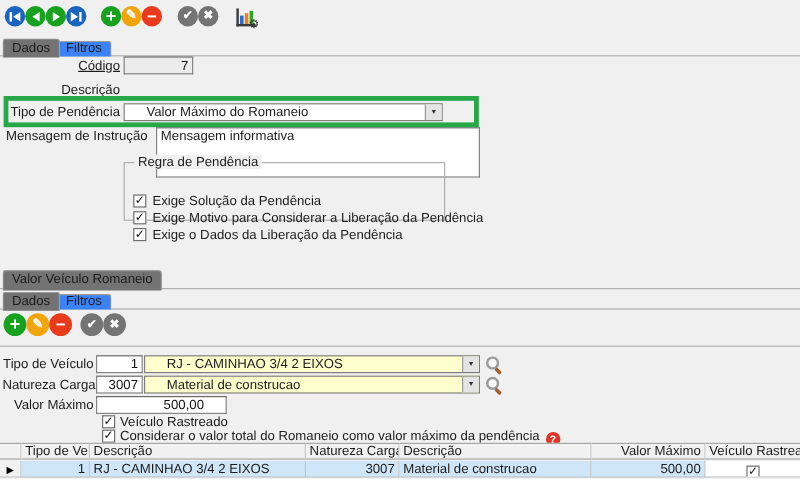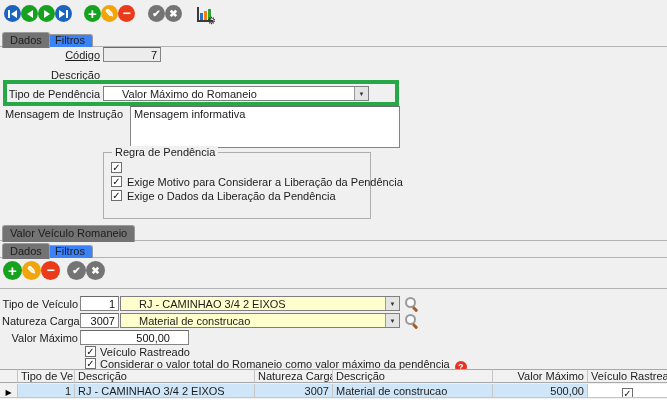--- a/index.html
+++ b/index.html
@@ -166,24 +166,25 @@
   <div class="lbl" style="left:5px;top:88px;width:95px;">Tipo de Pendência</div>
   <div class="combo" style="left:103px;top:86px;width:266px;">
     <span class="val">Valor Máximo do Romaneio</span>
     <span class="arrowbtn">▼</span>
   </div>
   <div class="green-box" style="left:3px;top:80px;width:396px;height:26px;"></div>
 
   <div class="lbl" style="left:5px;top:108px;width:95px;">Mensagem de Instrução</div>
   <div class="multiline" style="left:103px;top:106px;width:270px;height:42px;margin-left:27px;">Mensagem informativa</div>
 
-  <div class="groupbox" style="left:103px;top:152px;width:268px;height:67px;">
+  <div class="groupbox" style="left:103px;top:135px;width:268px;height:49px;">
     <span class="legend">Regra de Pendência</span>
   </div>
   <div class="cbox" style="left:111px;top:162px;"><span>✓</span></div>
+  <div class="cblabel" style="left:127px;top:162px;">Exige Solução da Pendência</div>
   <div class="cbox" style="left:111px;top:176px;"><span>✓</span></div>
   <div class="cblabel" style="left:127px;top:176px;">Exige Motivo para Considerar a Liberação da Pendência</div>
   <div class="cbox" style="left:111px;top:190px;"><span>✓</span></div>
   <div class="cblabel" style="left:127px;top:190px;">Exige o Dados da Liberação da Pendência</div>
 
   <div class="hline" style="left:0;top:240px;width:667px;"></div>
   <div class="tab" style="left:2px;top:225px;height:16px;">Valor Veículo Romaneio</div>
 
   <div class="hline" style="left:0;top:257px;width:667px;"></div>
   <div class="tab" style="left:2px;top:243px;height:15px;">Dados</div>

